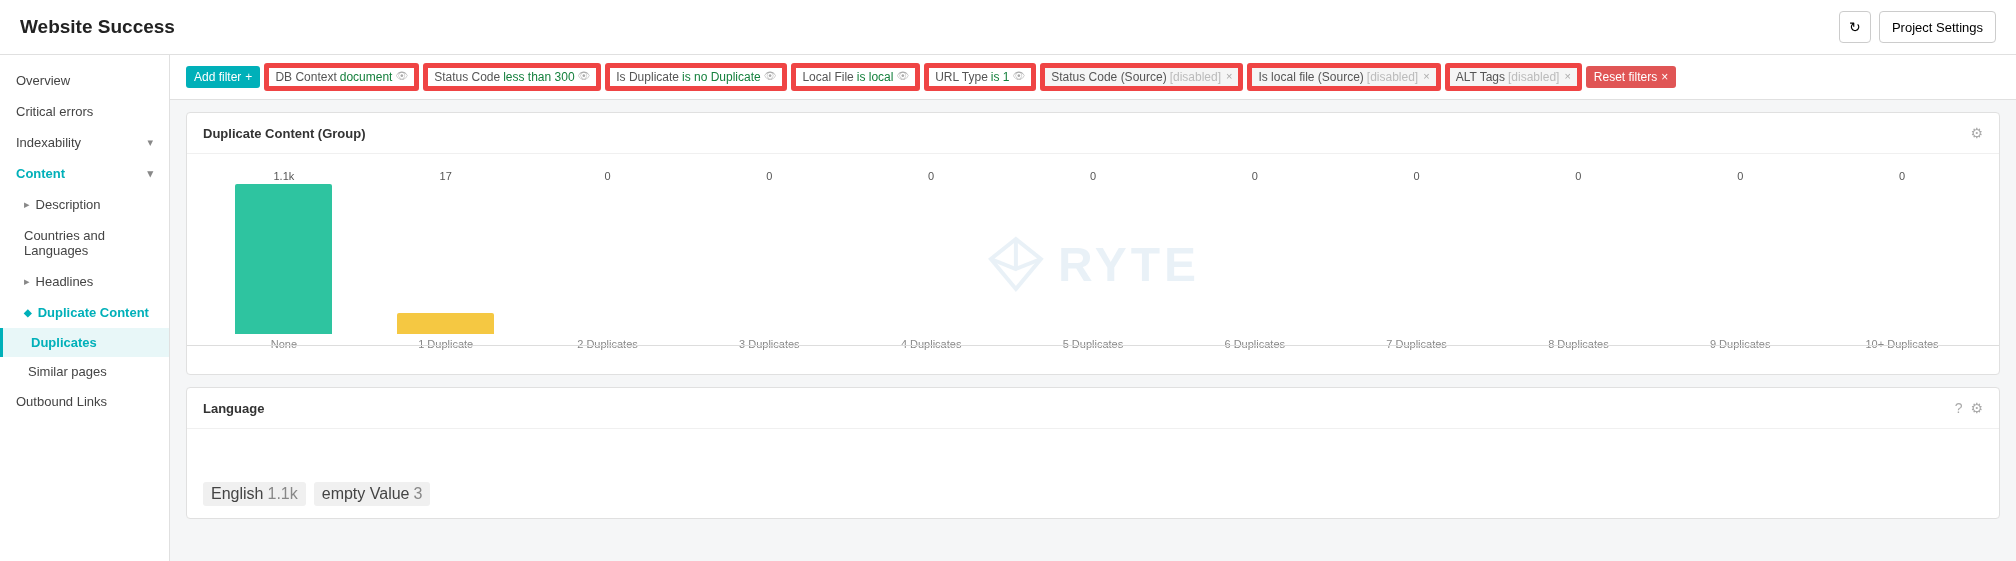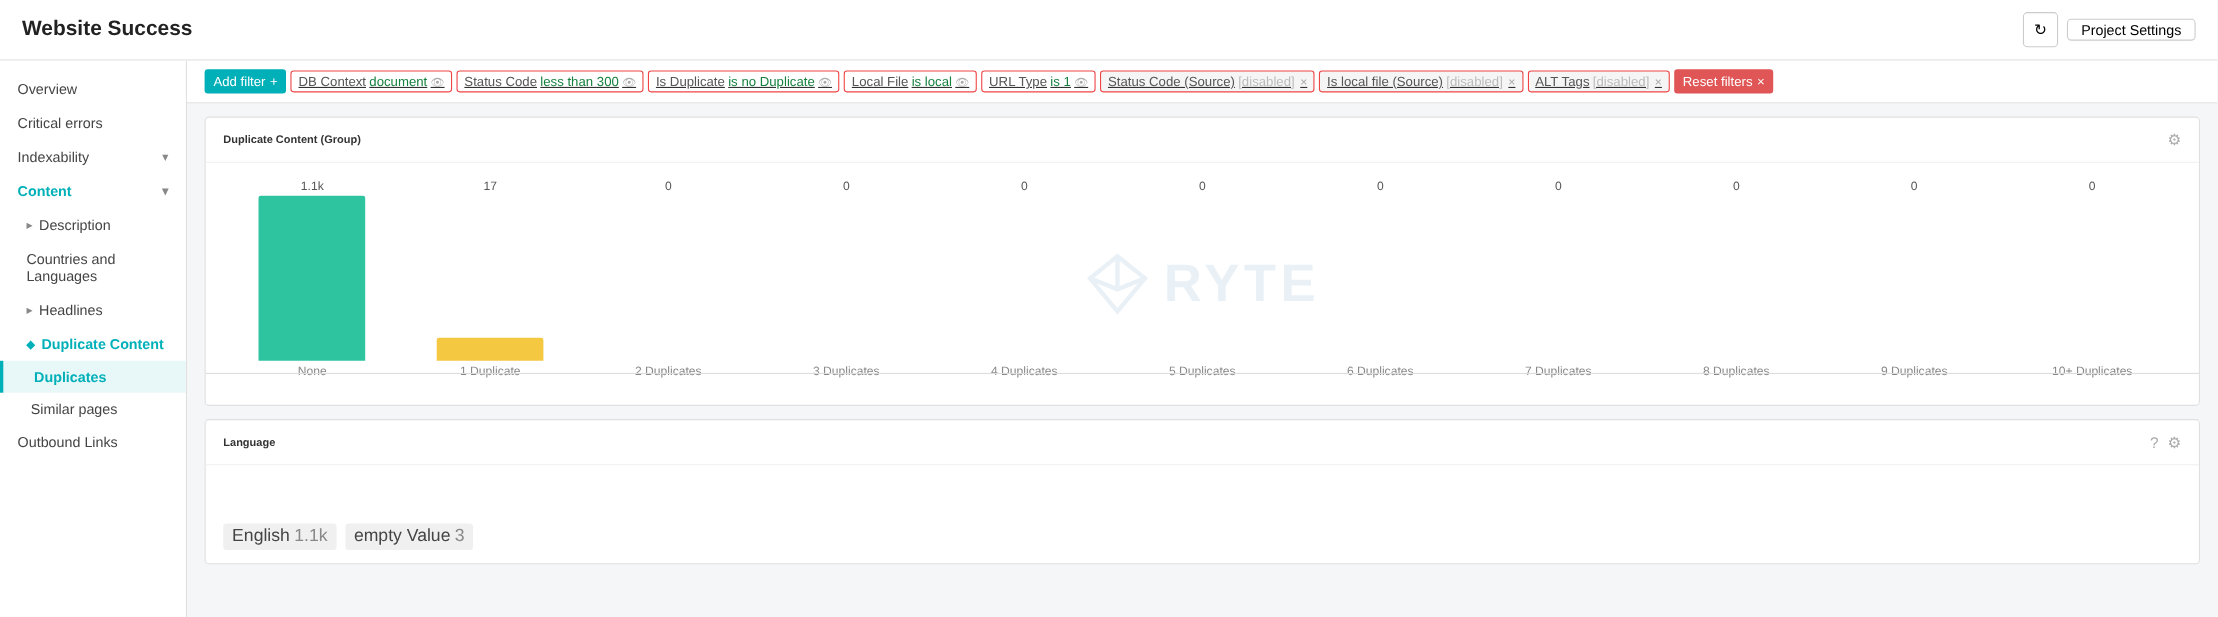--- a/index.html
+++ b/index.html
@@ -4,55 +4,55 @@
   <style>
     * { box-sizing: border-box; margin: 0; padding: 0; }
     body { font-family: -apple-system, BlinkMacSystemFont, 'Segoe UI', Arial, sans-serif; font-size: 13px; background: #f5f6f7; color: #333; }
     
     
     .app-container { display: flex; flex-direction: column; height: 100vh; }
     .header { display: flex; align-items: center; justify-content: space-between; padding: 10px 20px; background: #fff; border-bottom: 1px solid #e0e0e0; min-height: 55px; }
     .header-title { font-size: 19px; font-weight: 700; color: #222; }
     .header-right { display: flex; align-items: center; gap: 8px; }
     .refresh-btn { width: 32px; height: 32px; border: 1px solid #ccc; background: #fff; border-radius: 4px; cursor: pointer; display: flex; align-items: center; justify-content: center; font-size: 14px; }
-    .settings-btn { height: 20px; padding: 0 12px; border: 1px solid #ccc; background: #fff; border-radius: 4px; cursor: pointer; font-size: 13px; white-space: nowrap; }
+    .settings-btn { height: 32px; padding: 0 12px; border: 1px solid #ccc; background: #fff; border-radius: 4px; cursor: pointer; font-size: 13px; white-space: nowrap; }
 
     .main-area { display: flex; flex: 1; overflow: hidden; }
 
     
     .sidebar { width: 170px; background: #fff; border-right: 1px solid #e0e0e0; padding: 10px 0; flex-shrink: 0; overflow-y: auto; }
     .sidebar-item { padding: 8px 16px; cursor: pointer; color: #444; font-size: 13px; display: flex; align-items: center; gap: 6px; }
     .sidebar-item.active { color: #00b0b9; font-weight: 600; }
     .sidebar-item.has-arrow::after { content: '▾'; margin-left: auto; font-size: 11px; color: #888; }
     .sidebar-item.arrow-right::before { content: '▸'; font-size: 11px; color: #888; }
     .sidebar-section-child { padding-left: 24px; }
     .sidebar-sub-item { padding: 7px 16px 7px 28px; cursor: pointer; color: #444; font-size: 13px; }
     .sidebar-sub-item.active { color: #00b0b9; font-weight: 600; background: #e8f7f8; border-left: 3px solid #00b0b9; }
 
     
     .content-area { flex: 1; display: flex; flex-direction: column; overflow: hidden; }
 
     
     .filter-bar { display: flex; align-items: center; flex-wrap: nowrap; gap: 4px; padding: 8px 16px; background: #fff; border-bottom: 1px solid #e0e0e0; overflow-x: auto; }
     .add-filter-btn { display: flex; align-items: center; gap: 4px; padding: 4px 8px; background: #00b0b9; color: #fff; border: none; border-radius: 3px; cursor: pointer; font-size: 12px; white-space: nowrap; }
-    .filter-chip { display: flex; align-items: flex-end; gap: 3px; border: 1px solid #ef4444; border-radius: 3px; padding: 2px 6px; background: #fff; font-size: 12px; white-space: nowrap; text-decoration: underline; }
+    .filter-chip { display: flex; align-items: flex-start; gap: 3px; border: 5px solid #ef4444; border-radius: 3px; padding: 2px 6px; background: #fff; font-size: 12px; white-space: nowrap; }
     .filter-chip .filter-name { color: #555; font-weight: 500; }
     .filter-chip .filter-val { color: #15803d; }
     .filter-chip .filter-icon { color: #aaa; font-size: 10px; cursor: pointer; }
     .filter-chip .close-x { color: #aaa; cursor: pointer; margin-left: 2px; font-size: 11px; }
     .filter-chip.disabled { background: #f5f5f5; }
     .filter-chip.disabled .filter-val { color: #bbb; }
     .reset-filters-btn { display: flex; align-items: center; gap: 4px; padding: 4px 8px; background: #e05555; color: #fff; border: none; border-radius: 3px; cursor: pointer; font-size: 12px; white-space: nowrap; }
 
     
     .panels-container { flex: 1; overflow-y: auto; padding: 12px 16px; display: flex; flex-direction: column; gap: 12px; }
 
     .panel { background: #fff; border: 1px solid #e0e0e0; border-radius: 4px; }
     .panel-header { display: flex; align-items: center; justify-content: space-between; padding: 12px 16px; border-bottom: 1px solid #f0f0f0; }
-    .panel-title { font-size: 10px; font-weight: 600; color: #333; }
+    .panel-title { font-size: 13px; font-weight: 600; color: #333; }
     .panel-icons { display: flex; gap: 8px; align-items: center; }
     .panel-icon-btn { background: none; border: none; cursor: pointer; color: #aaa; font-size: 14px; }
 
     
     .chart-area { padding: 16px; position: relative; min-height: 220px; }
     .chart-inner { display: flex; align-items: flex-end; gap: 0; height: 180px; position: relative; }
     .chart-bar-group { display: flex; flex-direction: column; align-items: center; flex: 1; }
     .chart-bar-wrap { display: flex; align-items: flex-end; justify-content: center; height: 150px; width: 100%; }
     .chart-bar { width: 60%; border-radius: 2px 2px 0 0; }
     .bar-green { background: #2ec4a0; }

